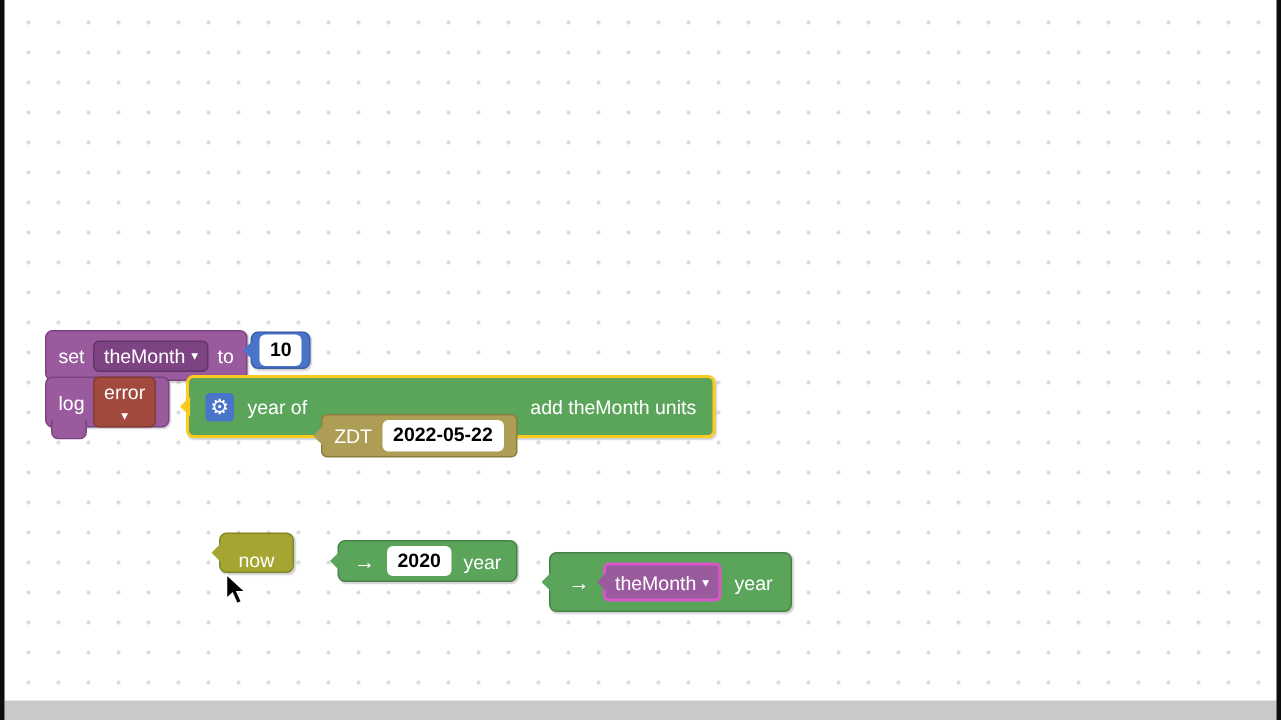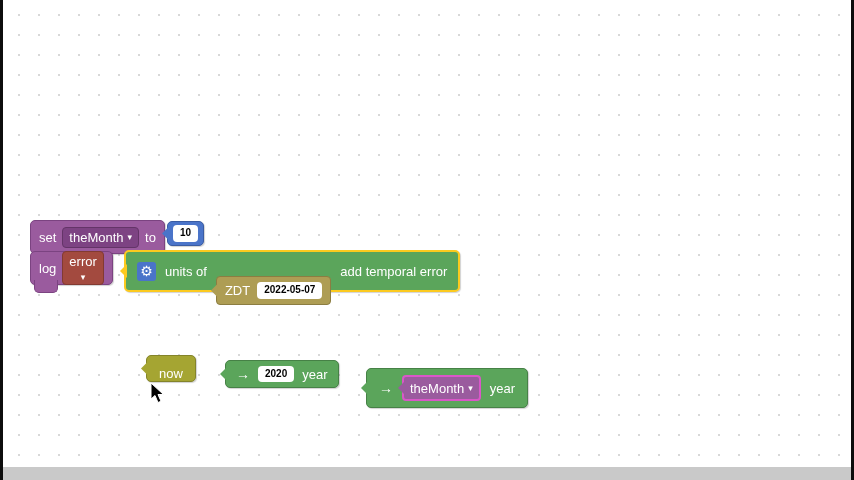--- a/index.html
+++ b/index.html
@@ -36,21 +36,21 @@
   .selected{border:2px solid #fcca1f;}
 
   .lbl{color:#fff;}
   .dd{display:flex;align-items:center;gap:4px;border-radius:4px;padding:2px 6px;}
   .purple-dd{background:#7d4383;border:1px solid #643468;}
   .red-dd{background:#a34a3f;border:1px solid #823a31;flex-direction:column;}
   .caret{font-size:9px;line-height:1;}
 
   .field{
     background:#fff;color:#000;font-weight:bold;border-radius:4px;
-    padding:2px 7px;font-size:10px;line-height:1.25;
+    padding:2px 7px;font-size:13px;line-height:1.25;
   }
 
   .plug{
     position:absolute;left:-6px;top:50%;transform:translateY(-50%);
     width:7px;height:14px;clip-path:polygon(100% 0,100% 100%,0 50%);
   }
   .plug.p-blue{background:#4a74c9;}
   .plug.p-green{background:#5ba55b;}
   .plug.p-olive{background:#a5a532;}
   .plug.p-khaki{background:#ae9d54;}
@@ -108,27 +108,27 @@
       <span class="caret">▾</span>
     </span>
   </div>
   <div class="stmt-tab"></div>
 
   <div class="block green selected" id="copyBlock">
     <span class="plug p-yellow"></span>
     <span class="gear">
       <span>⚙</span>
     </span>
-    <span class="lbl">units of</span>
+    <span class="lbl">year of</span>
     <div class="block khaki inline" id="zdtBlock">
       <span class="plug p-khaki"></span>
       <span class="lbl">ZDT</span>
-      <span class="field">2022-05-07</span>
+      <span class="field">2022-05-22</span>
     </div>
-    <span class="lbl">add temporal error</span>
+    <span class="lbl">add theMonth units</span>
   </div>
 
   <div class="block olive" id="nowBlock">
     <span class="plug p-olive"></span>
     <span class="lbl">now</span>
   </div>
 
   <div class="block green" id="yearLitBlock">
     <span class="plug p-green"></span>
     <span class="arrow">→</span>

